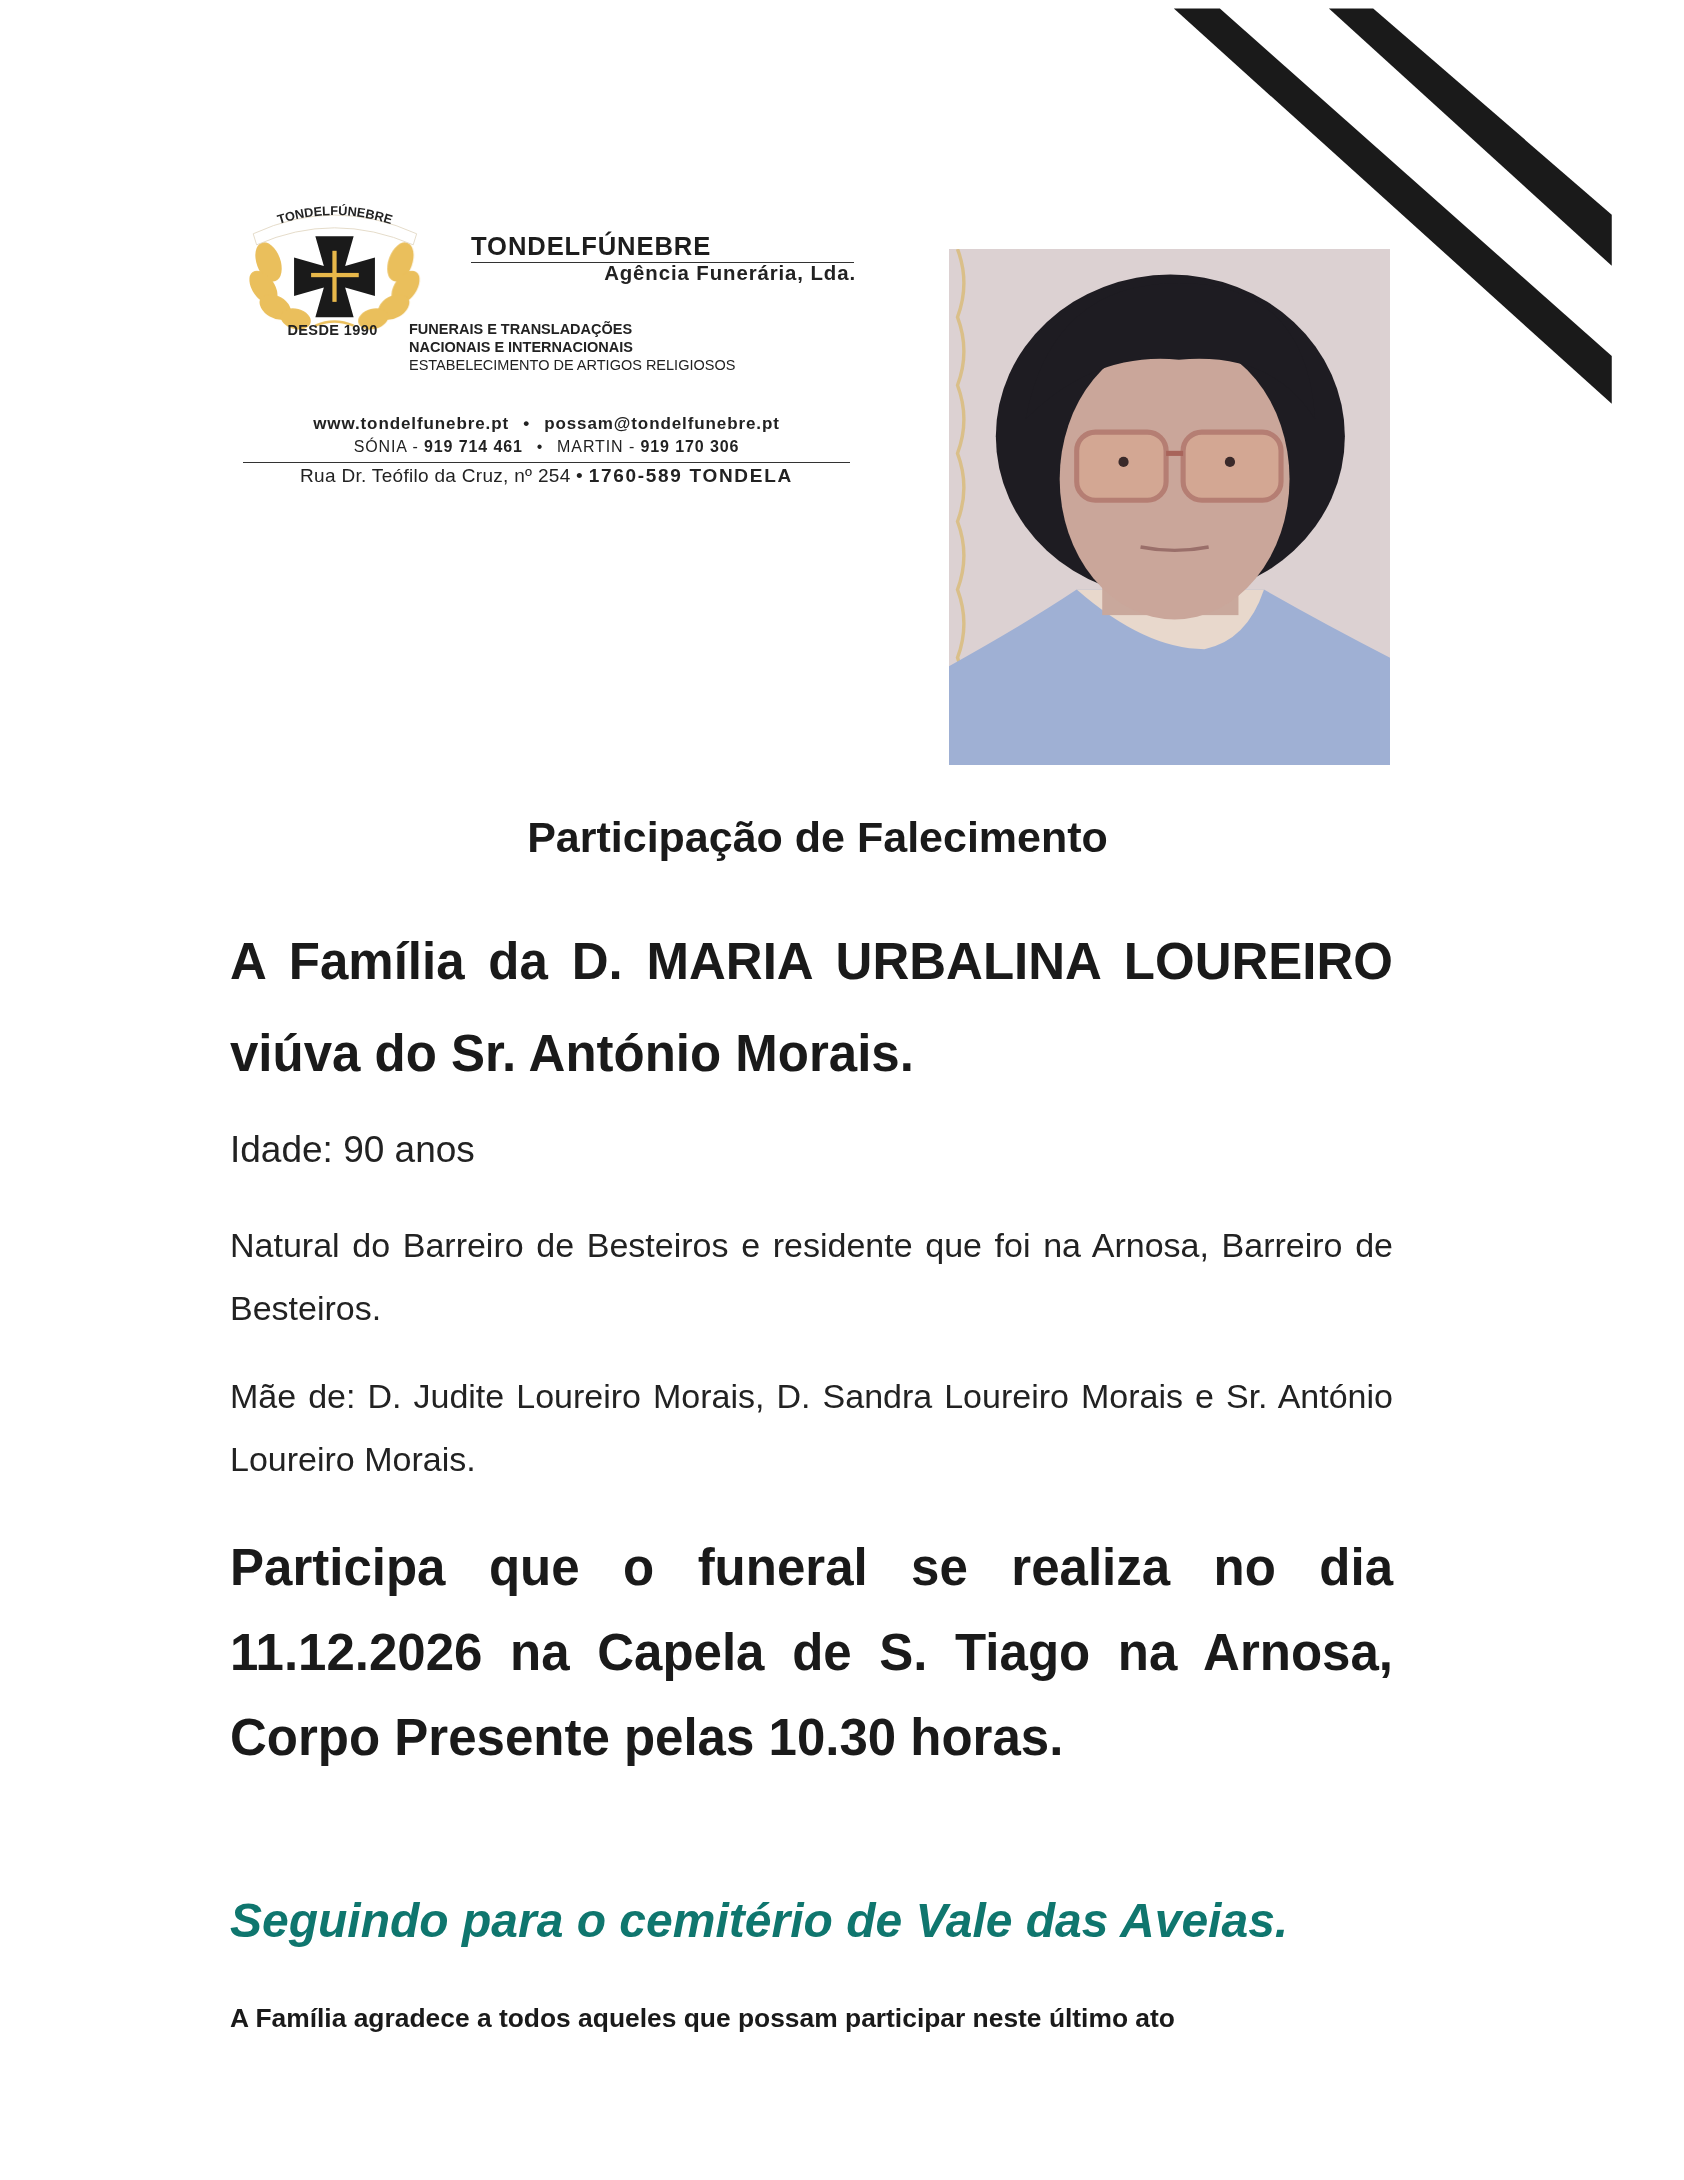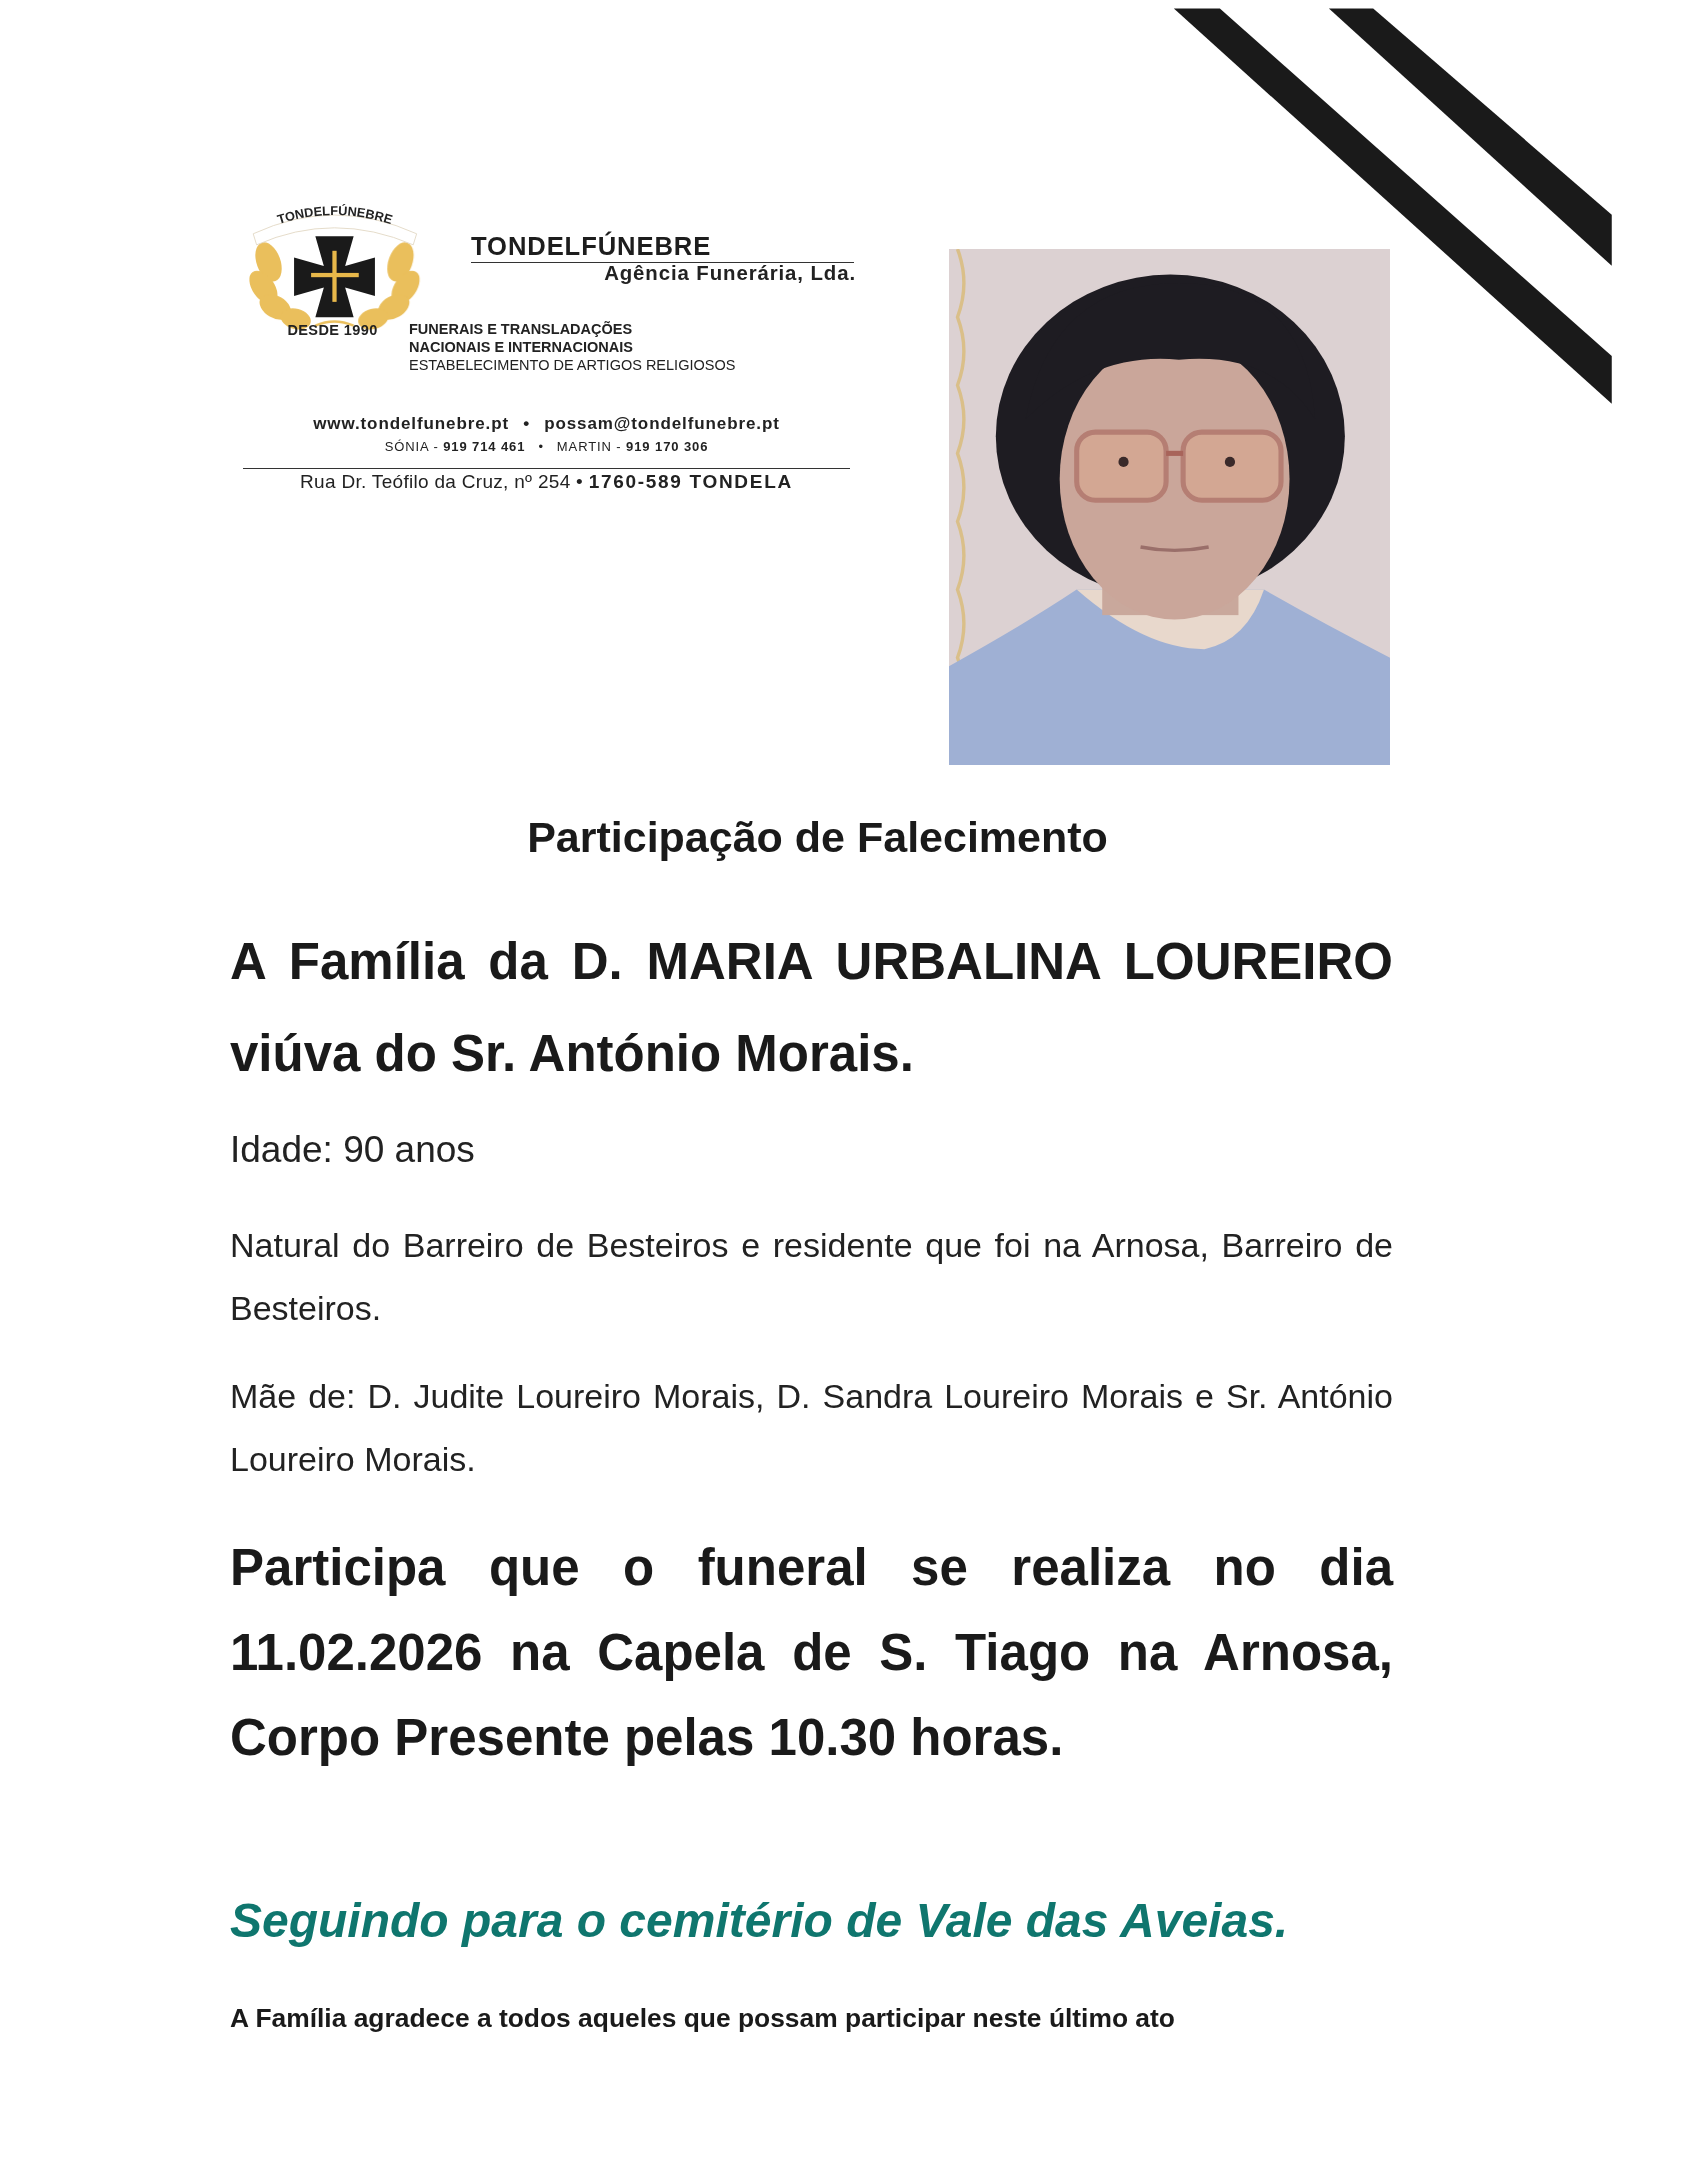--- a/index.html
+++ b/index.html
@@ -22,22 +22,22 @@
     font-size: 25.6px; font-weight: bold; letter-spacing: 0.9px; color: #1d1d1d;
     border-bottom: 1.7px solid #333; padding-bottom: 0.9px; }
   .company-sub { left: 511px; top: 262px; width: 345px; text-align: right;
     font-size: 20.4px; font-weight: bold; letter-spacing: 0.9px; color: #222; }
   .services { left: 409px; top: 320px; width: 392px; color: #222; }
   .services .l1, .services .l2 { font-size: 14.5px; font-weight: bold; line-height: 18px; }
   .services .l3 { font-size: 14.5px; line-height: 18px; }
 
   .contacts { left: 240px; top: 412px; width: 613px; text-align: center; color: #222; }
   .contacts .web { font-size: 17px; font-weight: bold; letter-spacing: 0.9px; line-height: 24px; }
-  .contacts .phones { font-size: 13px; letter-spacing: 0.9px; line-height: 22px;
-    border-bottom: 1.7px solid #333; margin: 0 3.4px; padding-bottom: 10px; }
+  .contacts .phones { font-size: 16px; letter-spacing: 0.9px; line-height: 22px;
+    border-bottom: 1.7px solid #333; margin: 0 3.4px; padding-bottom: 4px; }
   .contacts .phones b { font-weight: bold; }
   .contacts .addr { font-size: 19px; line-height: 25.6px; letter-spacing: 0.3px; }
   .contacts .addr b { font-weight: bold; letter-spacing: 1.7px; }
 
   
   .photo { left: 949px; top: 249px; width: 441px; height: 516px;
     background: #d9ced0; overflow: hidden; }
 
   
   .title { left: 221px; top: 813px; width: 1193px; text-align: center;
@@ -142,19 +142,19 @@
 </div>
 
 <div class="abs title">Participação de Falecimento</div>
 <div class="abs lead">A Família da D. MARIA URBALINA LOUREIRO viúva do Sr. António Morais.</div>
 <div class="abs age">Idade: 90 anos</div>
 <div class="abs para p-natural">Natural do Barreiro de Besteiros e residente que foi na Arnosa, Barreiro de Besteiros.</div>
 <div class="abs para p-mother">Mãe de: D. Judite Loureiro Morais, D. Sandra Loureiro Morais e Sr. António Loureiro Morais.</div>
 
 <div class="abs funeral">
   <div style="text-align-last: justify;">Participa que o funeral se realiza no dia</div>
-  <div style="text-align-last: justify;">11.02.2026 na Capela de S. Tiago na Arnosa,</div>
+  <div style="text-align-last: justify;">11.12.2026 na Capela de S. Tiago na Arnosa,</div>
   <div class="last">Corpo Presente pelas 10.30 horas.</div>
 </div>
 
 <div class="abs burial">Seguindo para o cemitério de Vale das Aveias.</div>
 <div class="abs thanks">A Família agradece a todos aqueles que possam participar neste último ato</div>
 
 
 </body></html>

